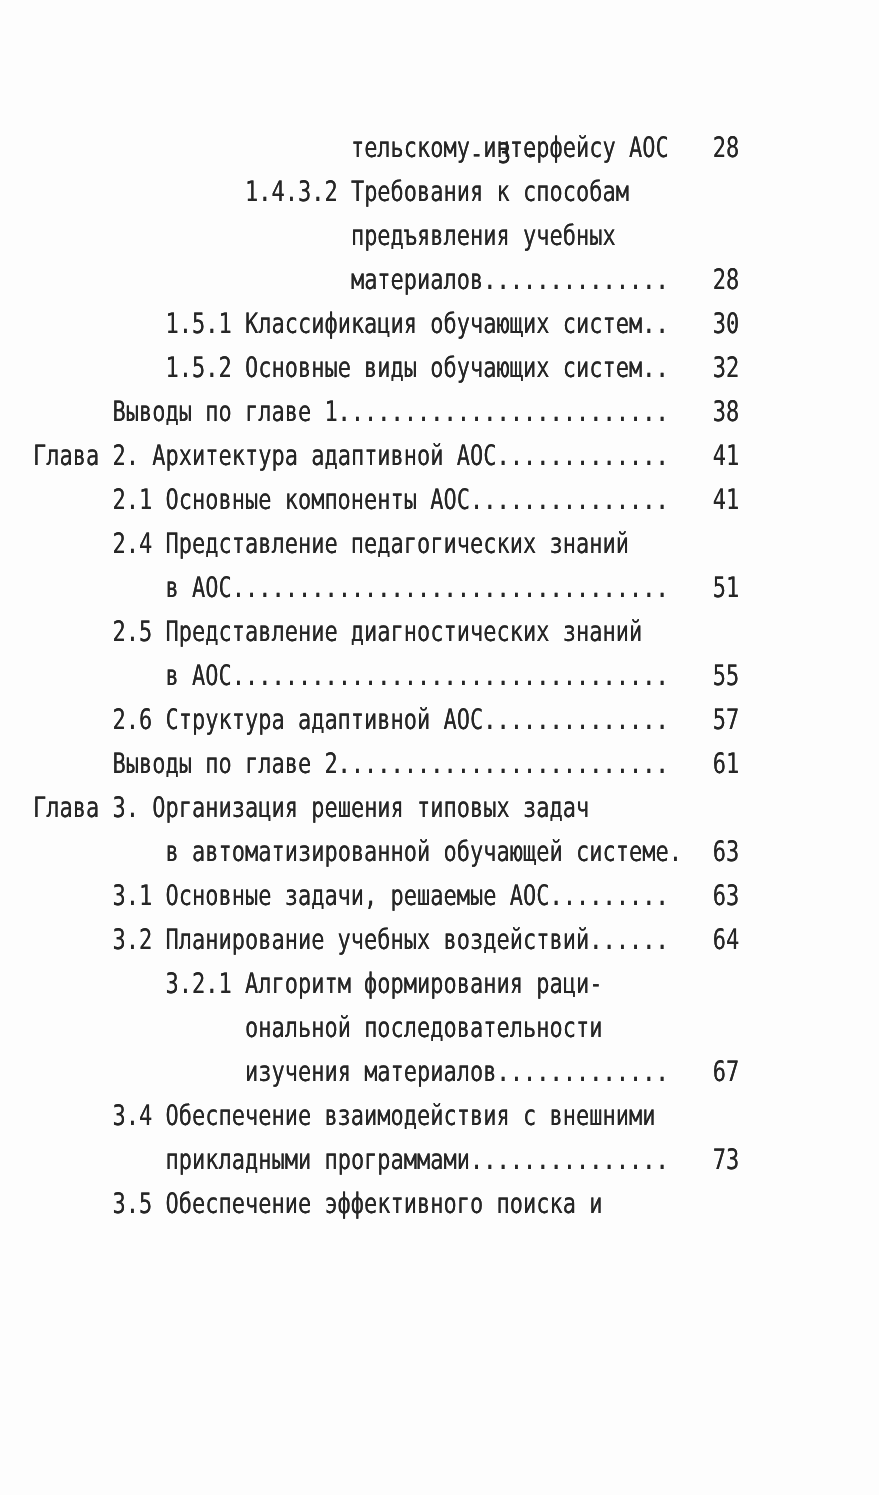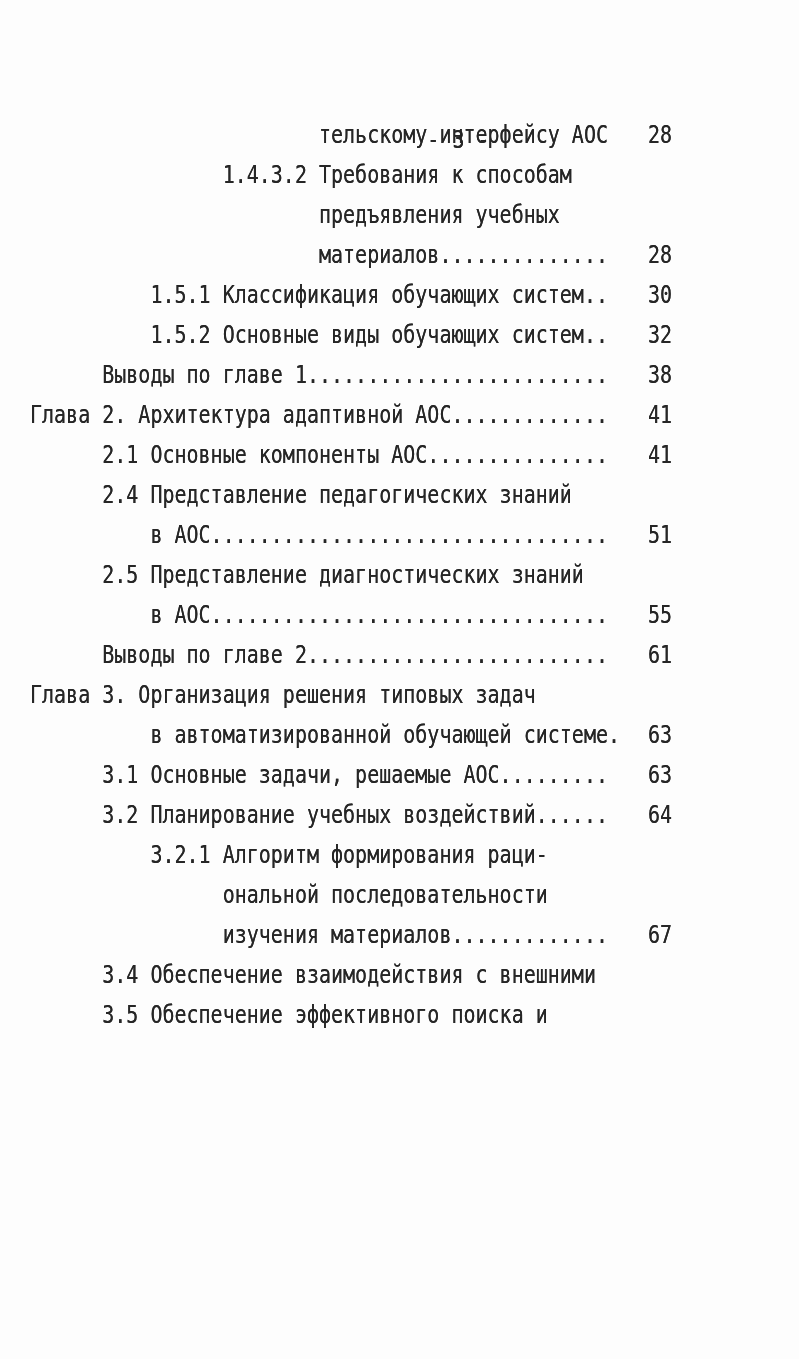--- a/index.html
+++ b/index.html
@@ -93,20 +93,23 @@
         <div class="line">
           <div class="line-inner"><span class="line-text" style="padding-left: 10ch;">в АОС.................................</span><span class="line-page">51</span></div>
         </div>
         <div class="line">
           <div class="line-inner"><span class="line-text" style="padding-left: 6ch;">2.5 Представление диагностических знаний</span><span class="line-page"></span></div>
         </div>
         <div class="line">
           <div class="line-inner"><span class="line-text" style="padding-left: 10ch;">в АОС.................................</span><span class="line-page">55</span></div>
         </div>
         <div class="line">
+          <div class="line-inner"><span class="line-text" style="padding-left: 6ch;">2.6 Структура адаптивной АОС..............</span><span class="line-page">57</span></div>
+        </div>
+        <div class="line">
           <div class="line-inner"><span class="line-text" style="padding-left: 6ch;">Выводы по главе 2.........................</span><span class="line-page">61</span></div>
         </div>
         <div class="line">
           <div class="line-inner"><span class="line-text" style="padding-left: 0ch;">Глава 3. Организация решения типовых задач</span><span class="line-page"></span></div>
         </div>
         <div class="line">
           <div class="line-inner"><span class="line-text" style="padding-left: 10ch;">в автоматизированной обучающей системе.</span><span class="line-page">63</span></div>
         </div>
         <div class="line">
           <div class="line-inner"><span class="line-text" style="padding-left: 6ch;">3.1 Основные задачи, решаемые АОС.........</span><span class="line-page">63</span></div>
@@ -120,17 +123,20 @@
         <div class="line">
           <div class="line-inner"><span class="line-text" style="padding-left: 16ch;">ональной последовательности</span><span class="line-page"></span></div>
         </div>
         <div class="line">
           <div class="line-inner"><span class="line-text" style="padding-left: 16ch;">изучения материалов.............</span><span class="line-page">67</span></div>
         </div>
         <div class="line">
           <div class="line-inner"><span class="line-text" style="padding-left: 6ch;">3.4 Обеспечение взаимодействия с внешними</span><span class="line-page"></span></div>
         </div>
         <div class="line">
+          <div class="line-inner"><span class="line-text" style="padding-left: 10ch;">прикладными программами...............</span><span class="line-page">73</span></div>
+        </div>
+        <div class="line">
           <div class="line-inner"><span class="line-text" style="padding-left: 6ch;">3.5 Обеспечение эффективного поиска и</span><span class="line-page"></span></div>
         </div>
       </div>
   </div>
 </div>
 
 </body></html>

